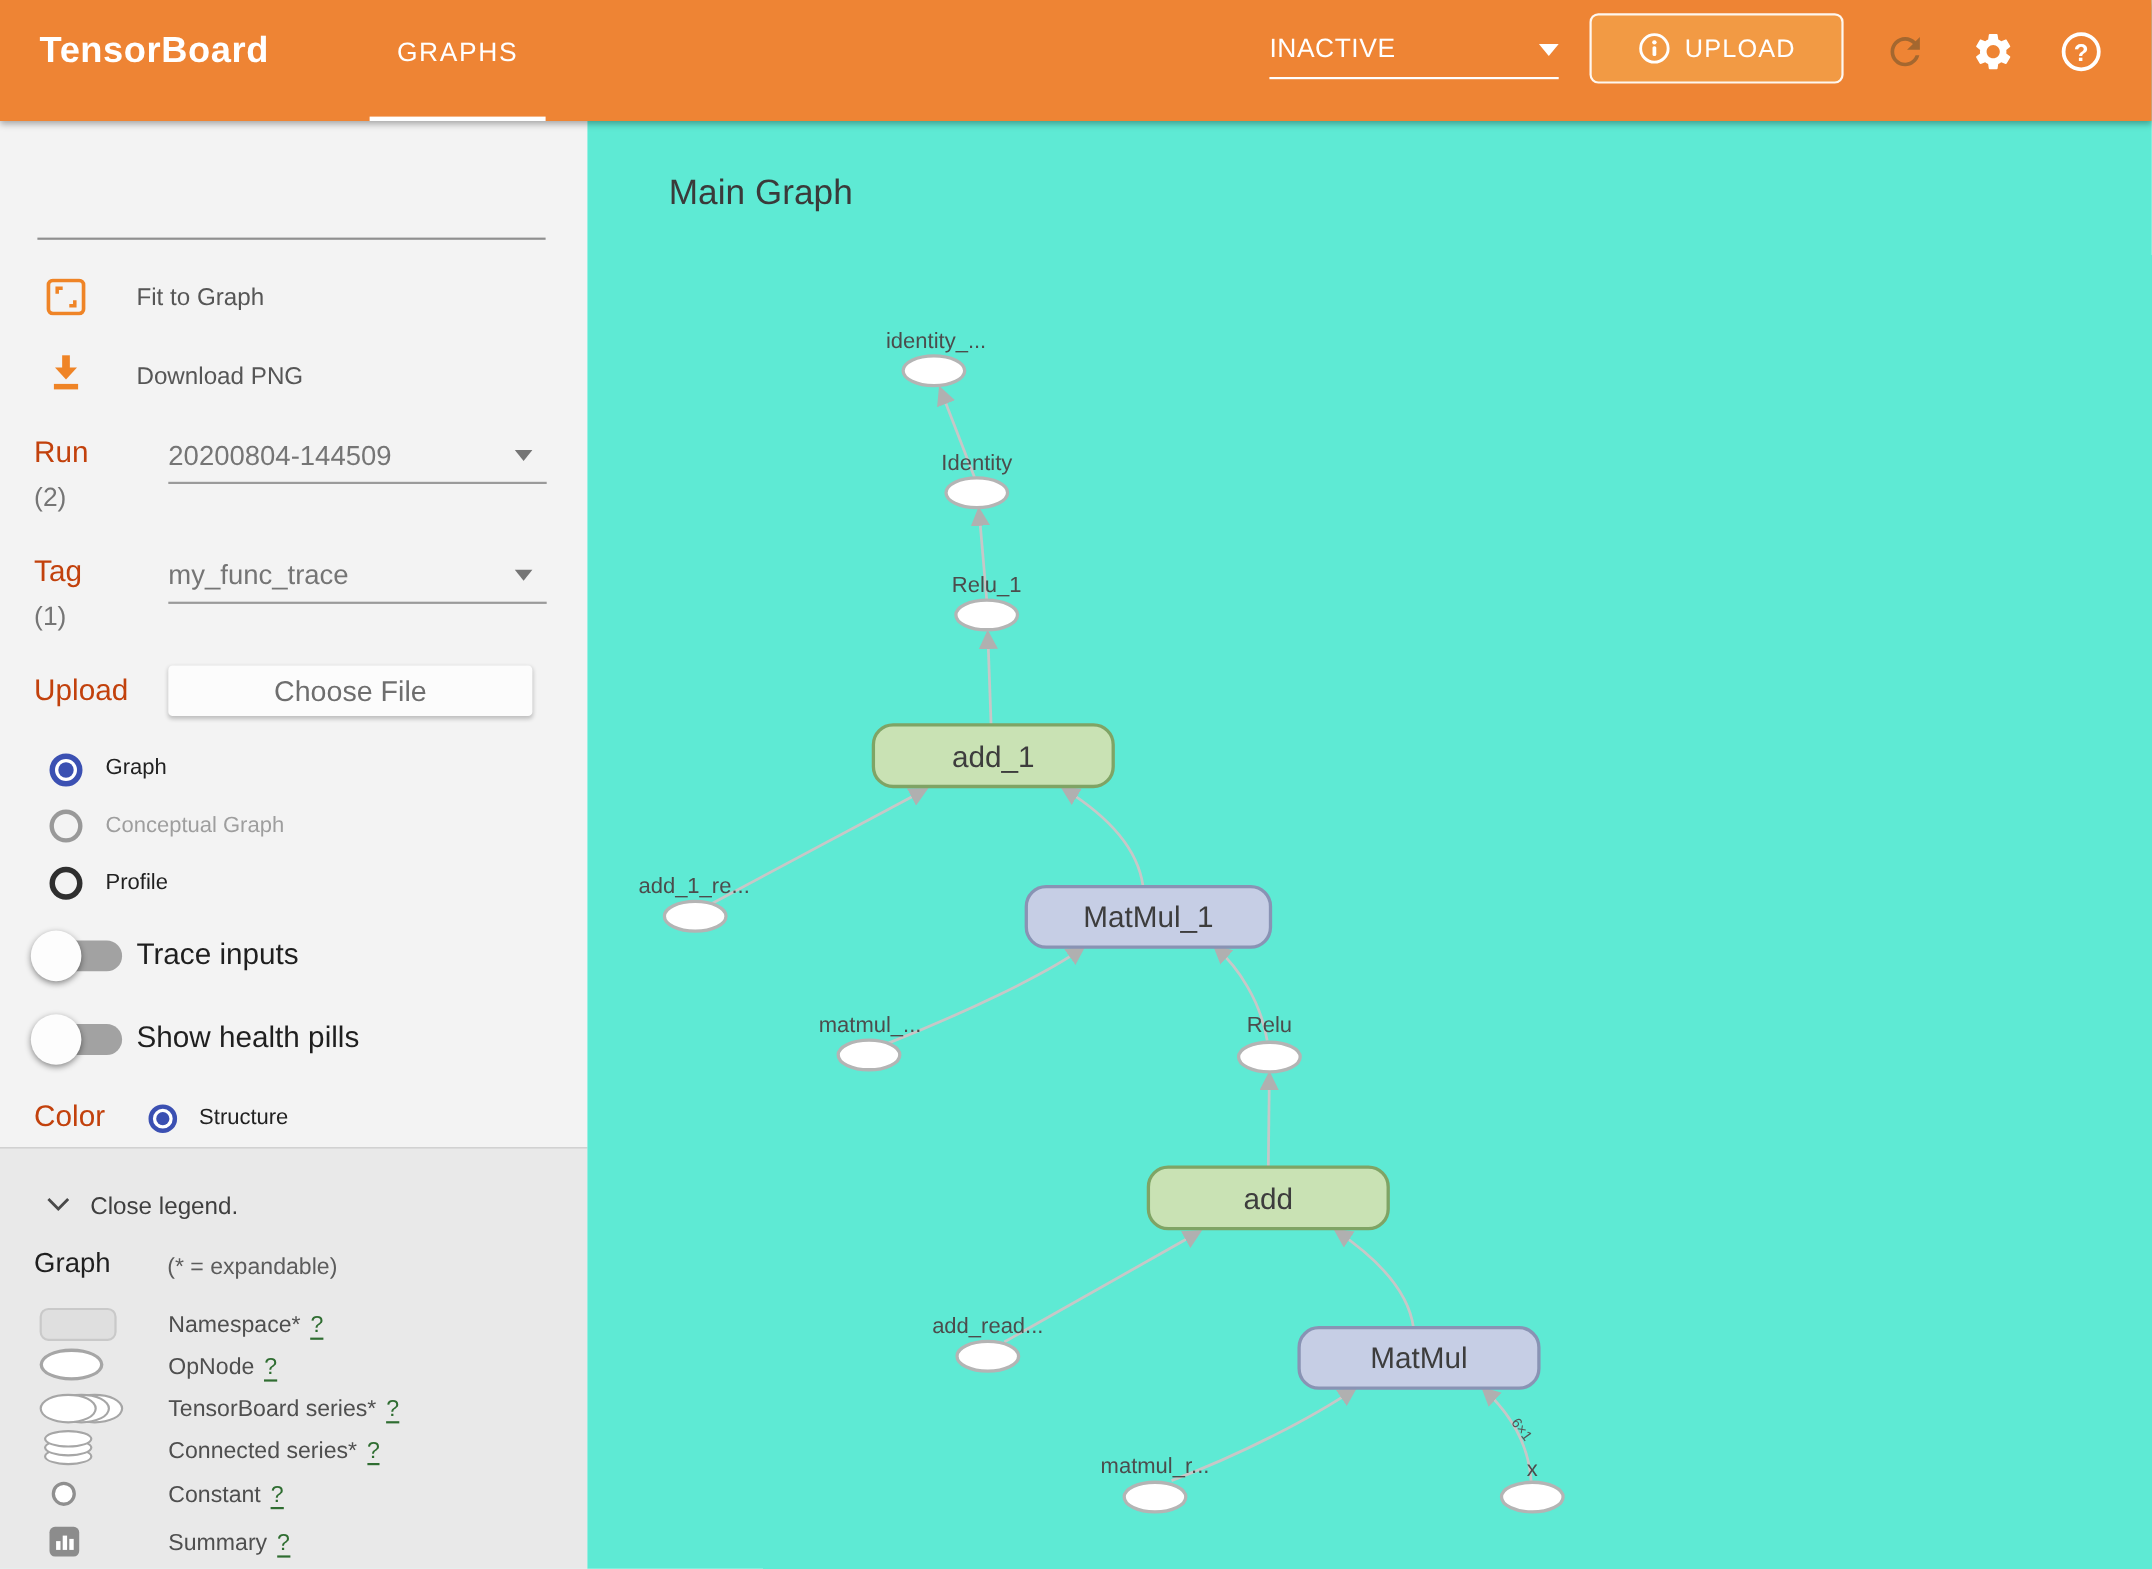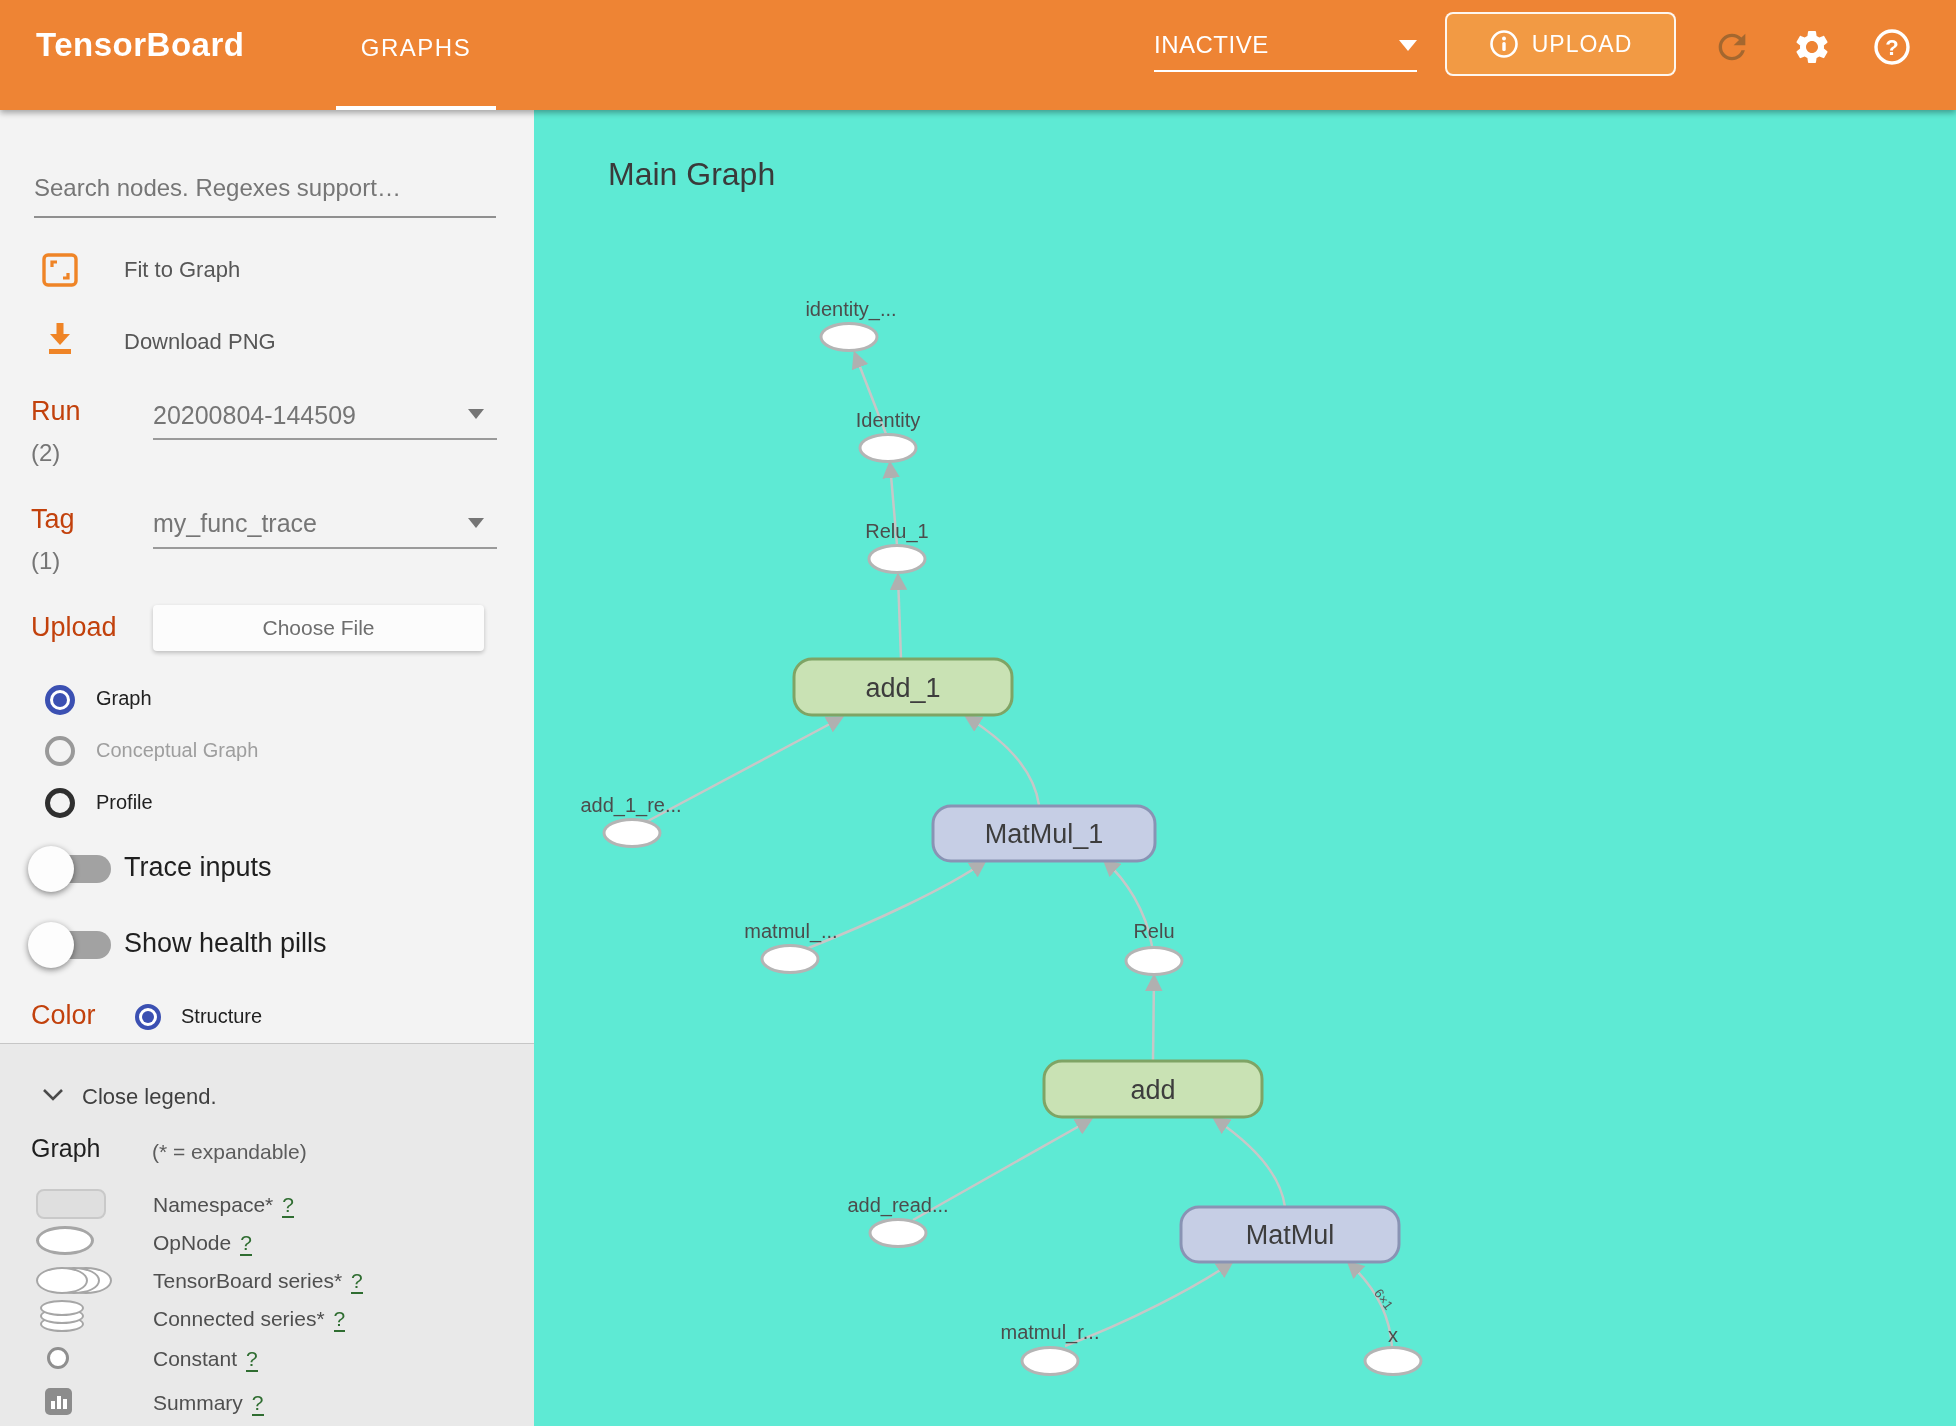--- a/index.html
+++ b/index.html
@@ -46,21 +46,21 @@
   .fld-count { position:absolute; left:31px; font-size:24px; color:#757575; }
   .fld-value { position:absolute; left:153px; font-size:25px; color:#757575;
                width:316px; white-space:nowrap; overflow:hidden; cursor:pointer; }
   .fld-underline { position:absolute; left:153px; width:344px; height:2px; background:#9a9a9a; }
   .caret-down-g { position:absolute; width:0; height:0; border-left:8px solid transparent;
                   border-right:8px solid transparent; border-top:10px solid #757575; cursor:pointer; }
 
   .choose-btn { position:absolute; left:153px; top:495px; width:331px; height:46px;
                 background:#fcfcfc; border-radius:4px; box-shadow:0 2px 4px rgba(0,0,0,.22);
                 display:flex; align-items:center; justify-content:center;
-                font-size:21px; color:#6e6e6e; cursor:pointer; }
+                font-size:26px; color:#6e6e6e; cursor:pointer; }
 
   .radio { position:absolute; border-radius:50%; background:#fff; cursor:pointer; }
   .radio.sel { width:30px; height:30px; border:5px solid #3b50b2; }
   .radio.sel::after { content:""; position:absolute; left:50%; top:50%; width:14px; height:14px;
                       margin:-7px 0 0 -7px; border-radius:50%; background:#3b50b2; }
   .radio.gray { width:30px; height:30px; border:4px solid #999; background:transparent; }
   .radio.dark { width:30px; height:30px; border:5px solid #2f2f2f; background:transparent; }
   .radio.sel.small { width:26px; height:26px; border-width:4px; }
   .radio.sel.small::after { width:12px; height:12px; margin:-6px 0 0 -6px; }
   .radio-lbl { position:absolute; left:96px; font-size:20px; color:#212121; cursor:pointer; }
@@ -144,21 +144,20 @@
     <path fill="#fff" d="M19.14 12.94c.04-.3.06-.61.06-.94s-.02-.64-.07-.94l2.03-1.58c.18-.14.23-.41.12-.61l-1.92-3.32c-.12-.22-.37-.29-.59-.22l-2.39.96c-.5-.38-1.03-.7-1.62-.94l-.36-2.54c-.04-.24-.24-.41-.48-.41h-3.84c-.24 0-.43.17-.47.41l-.36 2.54c-.59.24-1.13.57-1.62.94l-2.39-.96c-.22-.08-.47 0-.59.22L2.74 8.87c-.12.21-.08.47.12.61l2.03 1.58c-.05.3-.09.63-.09.94s.02.64.07.94l-2.03 1.58c-.18.14-.23.41-.12.61l1.92 3.32c.12.22.37.29.59.22l2.39-.96c.5.38 1.03.7 1.62.94l.36 2.54c.05.24.24.41.48.41h3.84c.24 0 .44-.17.47-.41l.36-2.54c.59-.24 1.13-.56 1.62-.94l2.39.96c.22.08.47 0 .59-.22l1.92-3.32c.12-.22.07-.47-.12-.61l-2.01-1.58zM12 15.6c-1.98 0-3.6-1.62-3.6-3.6s1.62-3.6 3.6-3.6 3.6 1.62 3.6 3.6-1.62 3.6-3.6 3.6z"></path>
   </svg>
   <svg class="hicon" style="left:1872px" viewBox="0 0 40 40">
     <circle cx="20" cy="20" r="16" fill="none" stroke="#fff" stroke-width="3.4"></circle>
     <text x="20" y="28" text-anchor="middle" font-size="22" font-weight="bold" fill="#fff" font-family="Liberation Sans, sans-serif">?</text>
   </svg>
 </div>
 
 <div class="sidebar">
 
-  <input class="search-input" type="text" placeholder="Search nodes. Regexes supported." style="">
   <div class="search-underline"></div>
 
   <svg style="position:absolute;left:42px;top:143px;cursor:pointer" width="36" height="34" viewBox="0 0 36 34">
     <rect x="2" y="2" width="32" height="30" rx="4" fill="none" stroke="#ef8426" stroke-width="3.4"></rect>
     <path d="M10 14 V9 H15" fill="none" stroke="#ef8426" stroke-width="3.2"></path>
     <path d="M26 20 V25 H21" fill="none" stroke="#ef8426" stroke-width="3.2"></path>
   </svg>
   <div class="side-btn-label f-lbl">Fit to Graph</div>
 
   <svg style="position:absolute;left:45px;top:212px;cursor:pointer" width="30" height="34" viewBox="0 0 30 34">

